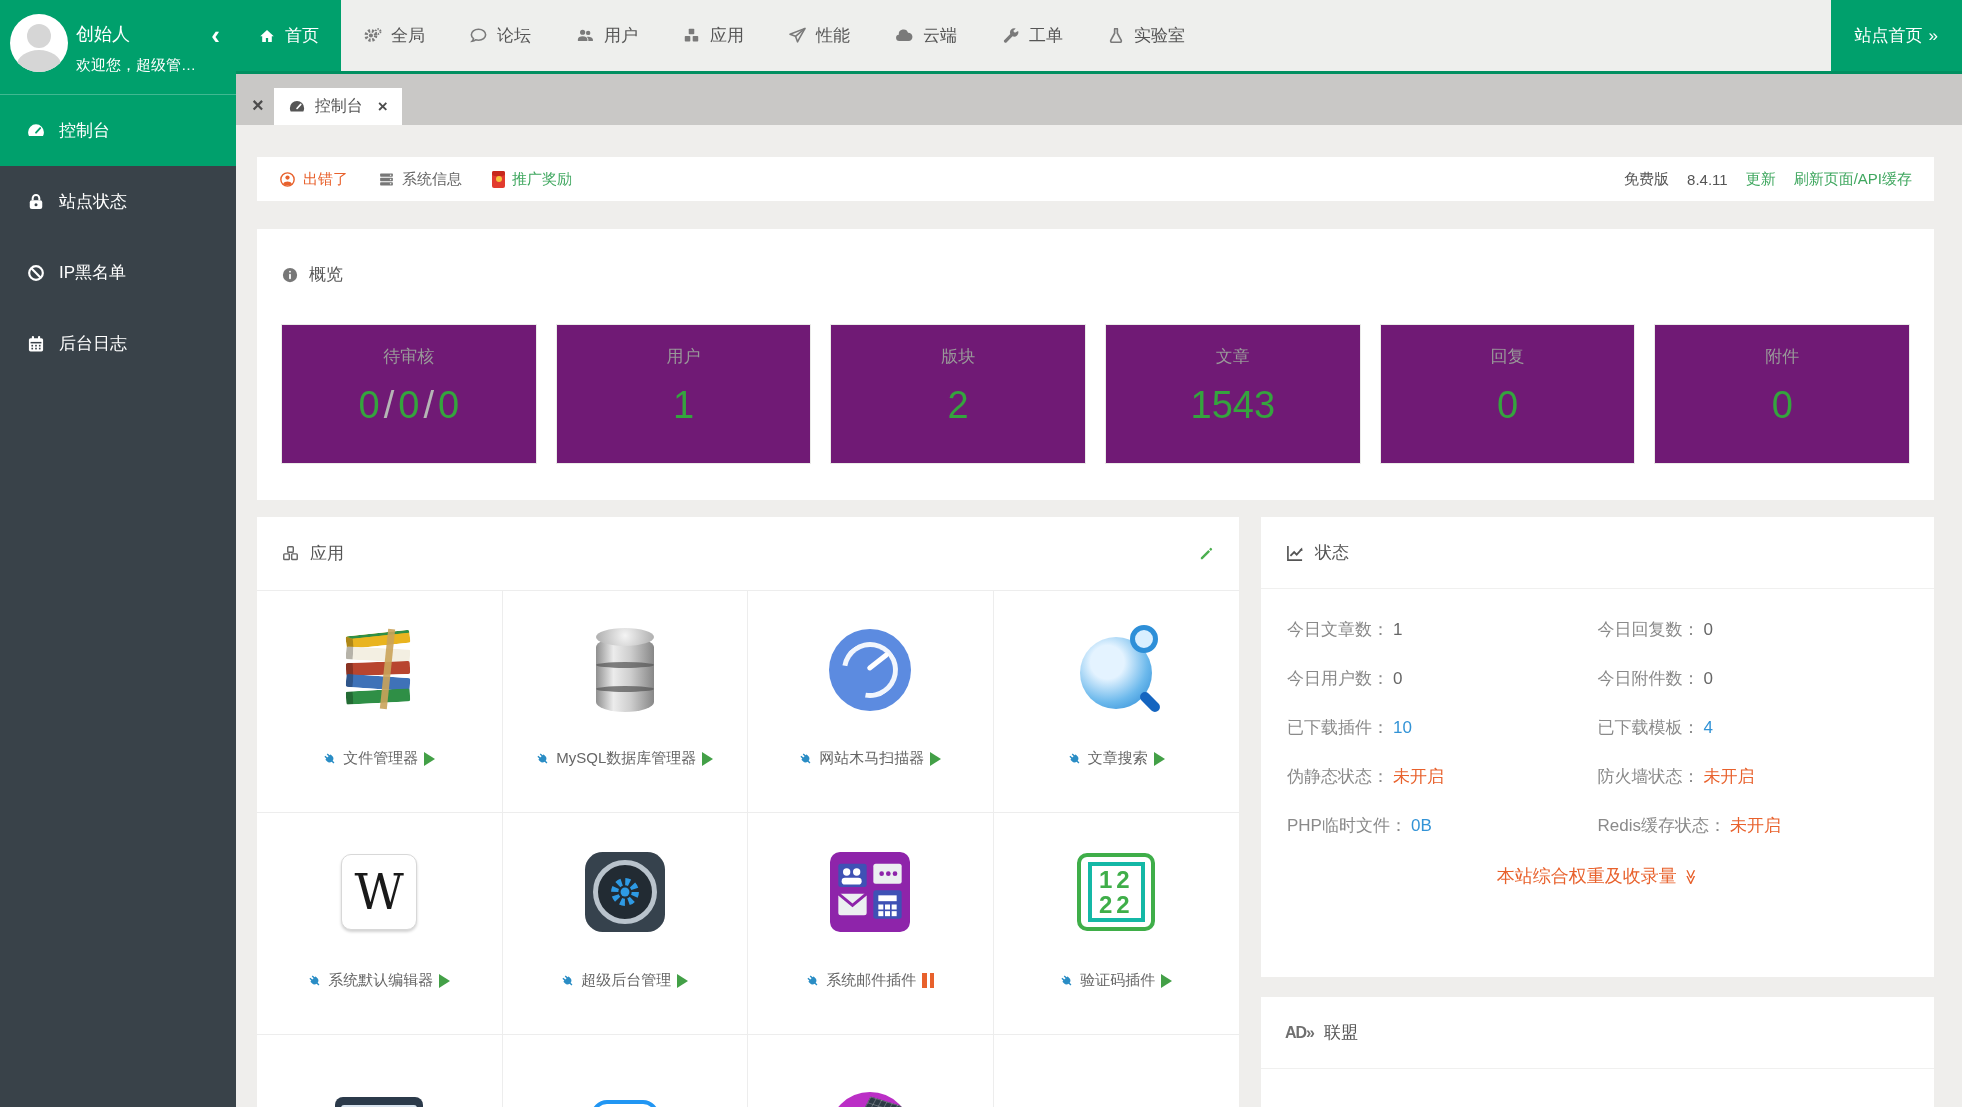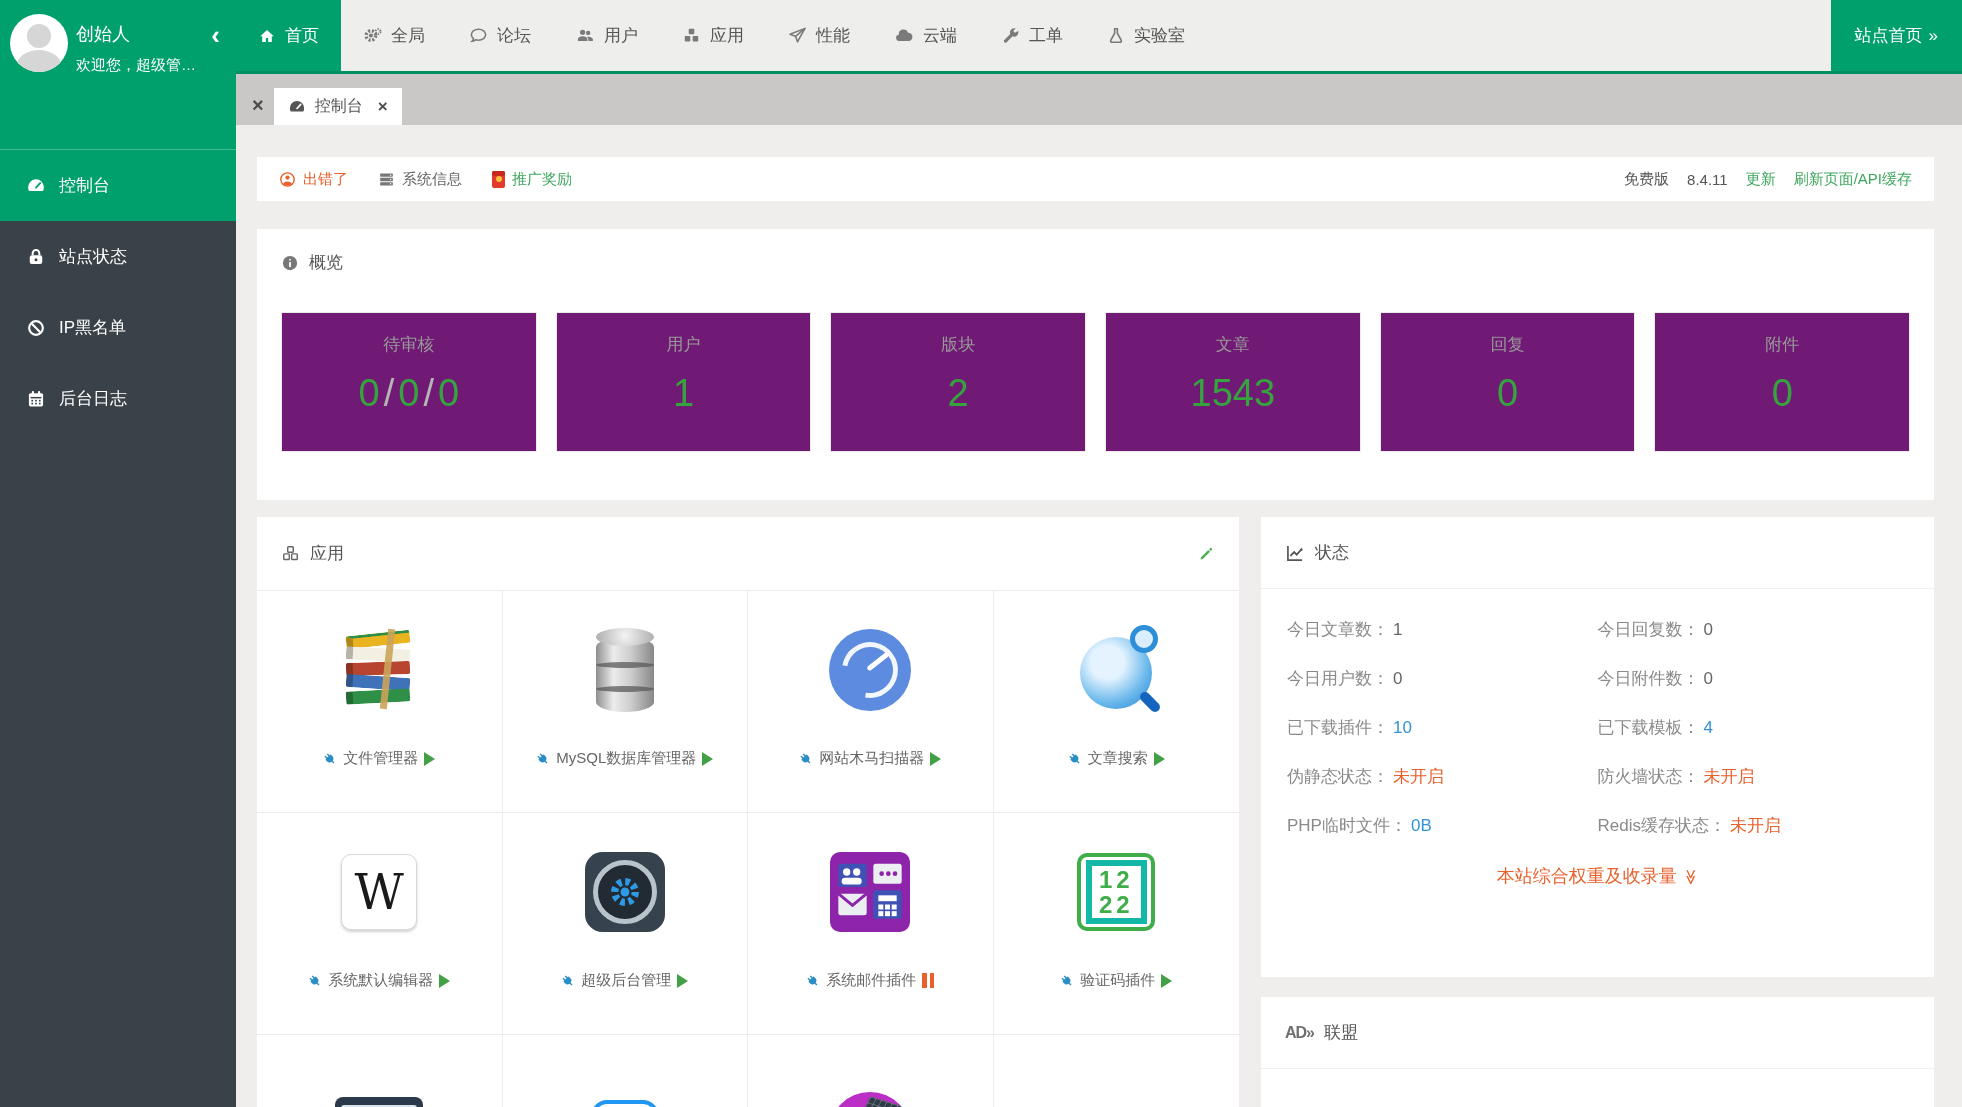--- a/index.html
+++ b/index.html
@@ -8,21 +8,21 @@
     --content-bg:#efeeec; --txt:#555; --muted:#999; --icon-contrast:#fff;
   }
   *{box-sizing:border-box;margin:0;padding:0}
   html,body{width:1962px;height:1107px;overflow:hidden;background:var(--content-bg);
     font-family:"Liberation Sans","DejaVu Sans",sans-serif;color:var(--txt);}
   .ico{display:inline-block;vertical-align:middle;flex:none}
   svg{display:block}
 
   
   .sidebar{position:absolute;left:0;top:0;width:236px;height:1107px;background:var(--side-dark);z-index:5}
-  .side-top{position:relative;height:150px;background:var(--green);border-bottom:1px solid rgba(255,255,255,.25)}
+  .side-top{position:relative;height:95px;background:var(--green);border-bottom:1px solid rgba(255,255,255,.25)}
   .avatar{position:absolute;left:10px;top:14px;width:58px;height:58px;border-radius:50%;background:#fff;overflow:hidden}
   .avatar::before{content:"";position:absolute;left:17px;top:10px;width:24px;height:24px;border-radius:50%;background:#d6d6d6}
   .avatar::after{content:"";position:absolute;left:7px;top:36px;width:44px;height:30px;border-radius:50%;background:#d6d6d6}
   .side-user{position:absolute;left:76px;top:22px;color:#fff}
   .side-user .uname{font-size:18px;margin-bottom:10px}
   .side-user .uwelcome{font-size:15px}
   .collapse-btn{position:absolute;right:16px;top:22px;color:#fff;font-size:26px;font-weight:bold;line-height:26px;cursor:pointer}
   .side-nav .item{height:71px;display:flex;align-items:center;gap:13px;padding-left:26px;color:#fff;font-size:17px;cursor:pointer}
   .side-nav .item.active{background:var(--green)}
   .side-nav .item .ico{color:#fff}
@@ -57,21 +57,21 @@
   .tb-item.gray{color:#666}
   .toolbar .spacer{flex:1}
   .tb-right{display:flex;align-items:center;gap:18px}
   .tb-right .plain{color:#555}
   .tb-right .lnk{color:var(--link-green);cursor:pointer}
   .envelope{width:13px;height:17px;background:#e23b2e;border-radius:2px;position:relative}
   .envelope::before{content:"";position:absolute;left:0;right:0;top:0;height:5px;background:#c7281c;border-radius:2px 2px 40% 40%}
   .envelope::after{content:"";position:absolute;left:3.5px;top:5px;width:6px;height:6px;border-radius:50%;background:#f5c23c}
 
   
-  .overview{margin-top:28px;height:271px;padding:22px 24px}
+  .overview{margin-top:28px;height:271px;padding:34px 24px}
   .panel-title{display:flex;align-items:center;gap:10px;font-size:17px;color:#555}
   .panel-title .ico{color:#777}
   .cards{display:flex;gap:19px;margin-top:38px}
   .card{flex:1;height:140px;background:#701a75;border:1px solid #ebebe9;text-align:center;padding-top:20px;cursor:pointer}
   .card .lbl{font-size:17px;color:#999}
   .card .val{font-size:38px;color:var(--stat-green);margin-top:16px}
   .card .sep{color:#b5b5b5;font-weight:300;padding:0 4px}
 
   
   .columns{display:flex;gap:22px;margin-top:17px;align-items:flex-start}
@@ -110,21 +110,21 @@
     background:radial-gradient(circle at 38% 35%,#e4f3ff 0 26%,#6cb9ec 62%,#1d7fd0)}
   .ic-search::after{content:"";position:absolute;right:-10px;bottom:2px;width:24px;height:10px;border-radius:5px;background:#1565c0;transform:rotate(45deg)}
   .ic-search::before{content:"";position:absolute;right:-6px;top:-12px;width:18px;height:18px;border-radius:50%;background:#d9efff;border:5px solid #2d8fd8}
   .ic-w{width:76px;height:76px;background:#fff;border:1px solid #d8d8d8;border-radius:10px;box-shadow:0 2px 3px rgba(0,0,0,.18);
     font-family:"DejaVu Serif","Liberation Serif",serif;font-size:48px;color:#1a1a1a;display:flex;align-items:center;justify-content:center}
   .ic-sa{width:80px;height:80px;background:#36424d;border-radius:22%;position:relative;display:flex;align-items:center;justify-content:center}
   .ic-sa::before{content:"";position:absolute;inset:8px;border-radius:50%;border:5px solid #b9c3cc;background:#222b33}
   .ic-sa .ico{position:relative;z-index:2;color:#2e9ae4}
   .ic-mail{border-radius:8px}
   .ic-captcha{width:78px;height:78px;border:4px solid #3fae49;border-radius:10px;background:#fff;display:flex;align-items:center;justify-content:center}
-  .ic-captcha .inner{border:6px solid #14b8a6;padding:1px 7px;line-height:1.05;font-weight:bold;font-size:24px;color:#3fae49;letter-spacing:4px;text-align:center}
+  .ic-captcha .inner{border:4px solid #14b8a6;padding:1px 7px;line-height:1.05;font-weight:bold;font-size:24px;color:#3fae49;letter-spacing:4px;text-align:center}
   .ic-term{width:88px;height:70px;background:#2b3a4a;border-radius:8px 8px 0 0;position:relative;margin-top:36px}
   .ic-term::before{content:"";position:absolute;left:6px;right:6px;top:8px;height:13px;background:#d7e3ee;border-radius:3px}
   .ic-term::after{content:"";position:absolute;left:10px;top:30px;width:14px;height:5px;background:#fff}
   .ic-conv{width:68px;height:68px;border:4px solid #2196f3;border-radius:16px;background:#fff;margin-top:40px;
     display:flex;align-items:center;justify-content:center;gap:2px;color:#2196f3;font-size:26px;font-weight:bold}
   .ic-disco{width:82px;height:82px;border-radius:50%;background:#bb2fc6;position:relative;overflow:hidden;margin-top:38px}
   .ic-disco::after{content:"";position:absolute;right:6px;top:10px;width:44px;height:28px;background:#2e3b46;transform:skewX(-14deg) rotate(16deg);
     background-image:linear-gradient(rgba(255,255,255,.25) 1px,transparent 1px),linear-gradient(90deg,rgba(255,255,255,.25) 1px,transparent 1px);background-size:6px 6px}
 
   

